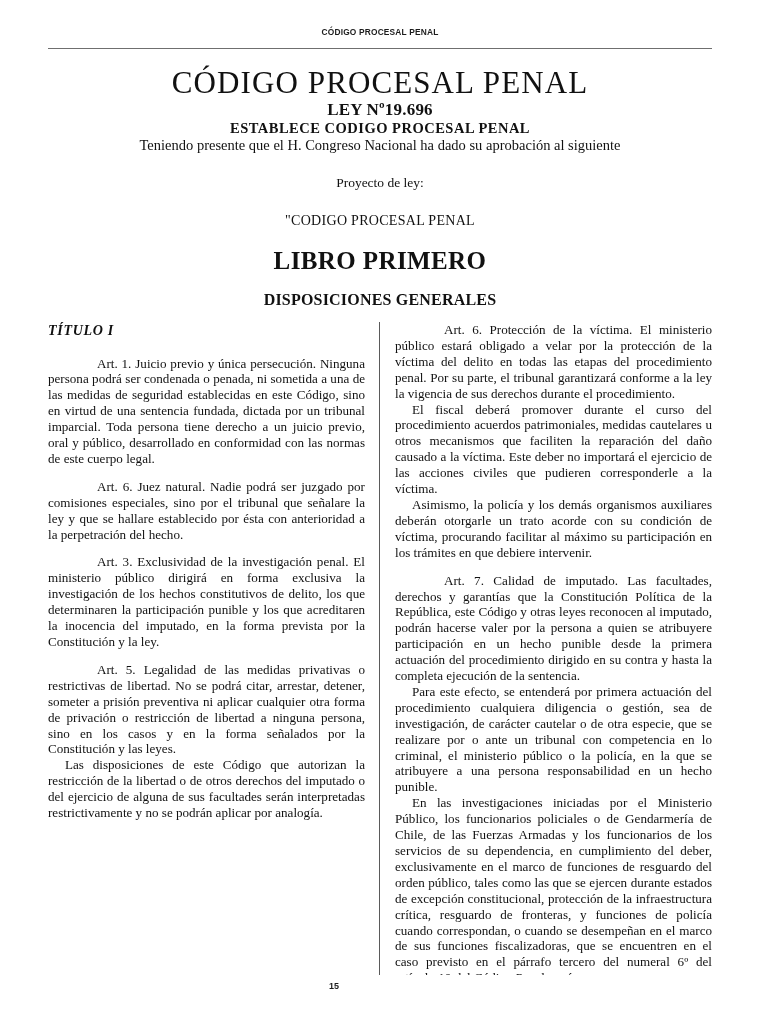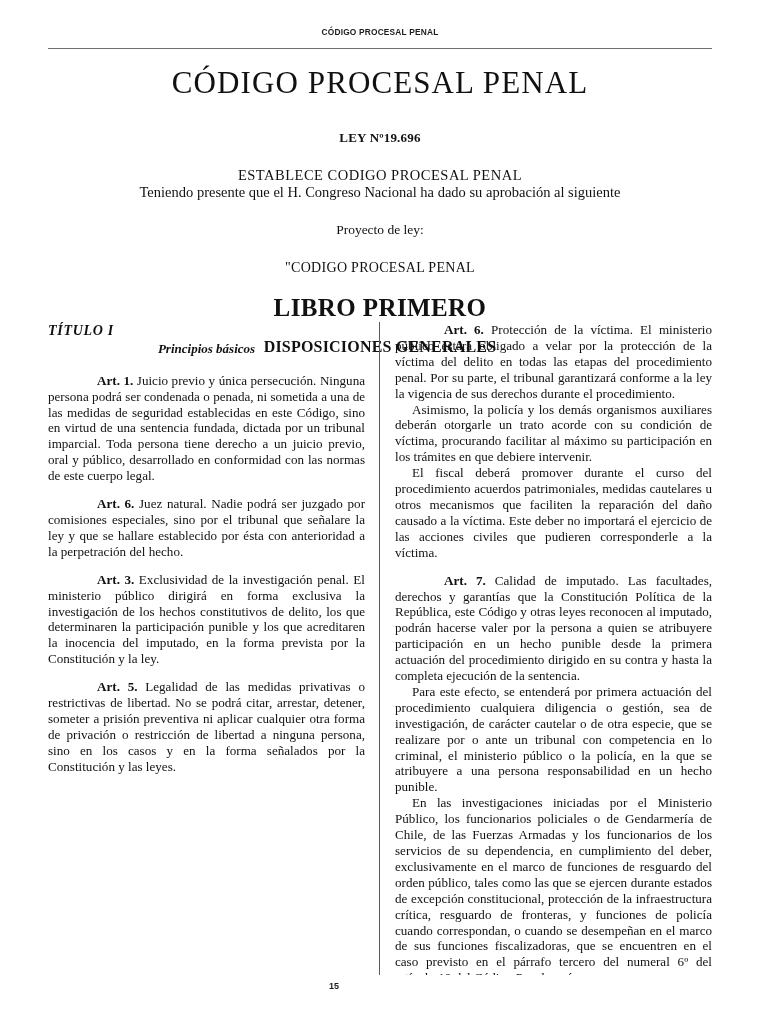--- a/index.html
+++ b/index.html
@@ -61,31 +61,29 @@
   .doc-title {
     font-size: 31px;
     font-weight: 400;
     letter-spacing: 1.1px;
     line-height: 1.1;
     margin: 0 0 0 0;
     padding-top: 4px;
   }
 
   .law-number {
-    font-size: 13px;
+    font-size: 17px;
     font-weight: 700;
     letter-spacing: 0.2px;
-    margin-top: 30px;
   }
 
   .establece {
     font-size: 14.5px;
-    font-weight: 400;
+    font-weight: 700;
     letter-spacing: 0.5px;
-    margin-top: 21px;
   }
 
   .teniendo {
     font-size: 14.5px;
     font-weight: 400;
   }
 
   .proyecto {
     font-size: 13.5px;
     font-weight: 400;
@@ -168,21 +166,21 @@
     text-indent: 17px;
     hyphens: none;
   }
   p.art.cont {
     text-indent: 17px;
   }
   p.art.spaced {
     margin-top: 12px;
   }
   .art-label {
-    font-weight: 700;
+    font-weight: 400;
     padding-left: 32px;
   }
   .art-rubric {
     font-weight: 400;
   }
 </style>
 </head>
 <body>
 
 <div class="page">
@@ -201,34 +199,34 @@
     <div class="libro">LIBRO PRIMERO</div>
     <div class="disposiciones">DISPOSICIONES GENERALES</div>
   </div>
 
   <div class="columns">
 
     <div class="col-divider"></div>
 
     <div class="col col-left">
       <div class="titulo">TÍTULO I</div>
-      <div class="titulo-sub">Principios básicos</div>
       <div id="left-articles">
           <p class="art spaced" style="margin-top: 16px;"><span class="art-label">Art. 1.</span><span class="art-rubric"> Juicio previo y única persecución.</span> Ninguna persona podrá ser condenada o penada, ni sometida a una de las medidas de seguridad establecidas en este Código, sino en virtud de una sentencia fundada, dictada por un tribunal imparcial. Toda persona tiene derecho a un juicio previo, oral y público, desarrollado en conformidad con las normas de este cuerpo legal.</p>
           <p class="art spaced"><span class="art-label">Art. 6.</span><span class="art-rubric"> Juez natural.</span> Nadie podrá ser juzgado por comisiones especiales, sino por el tribunal que señalare la ley y que se hallare establecido por ésta con anterioridad a la perpetración del hecho.</p>
           <p class="art spaced"><span class="art-label">Art. 3.</span><span class="art-rubric"> Exclusividad de la investigación penal.</span> El ministerio público dirigirá en forma exclusiva la investigación de los hechos constitutivos de delito, los que determinaren la participación punible y los que acreditaren la inocencia del imputado, en la forma prevista por la Constitución y la ley.</p>
           <p class="art spaced"><span class="art-label">Art. 5.</span><span class="art-rubric"> Legalidad de las medidas privativas o restrictivas de libertad.</span> No se podrá citar, arrestar, detener, someter a prisión preventiva ni aplicar cualquier otra forma de privación o restricción de libertad a ninguna persona, sino en los casos y en la forma señalados por la Constitución y las leyes.</p>
+          <p class="art cont">Las disposiciones de este Código que autorizan la restricción de la libertad o de otros derechos del imputado o del ejercicio de alguna de sus facultades serán interpretadas restrictivamente y no se podrán aplicar por analogía.</p>
         </div>
     </div>
 
     <div class="col col-right">
       <div id="right-articles">
           <p class="art spaced" style="margin-top: 0px;"><span class="art-label">Art. 6.</span><span class="art-rubric"> Protección de la víctima.</span> El ministerio público estará obligado a velar por la protección de la víctima del delito en todas las etapas del procedimiento penal. Por su parte, el tribunal garantizará conforme a la ley la vigencia de sus derechos durante el procedimiento.</p>
+          <p class="art cont">El fiscal deberá promover durante el curso del procedimiento acuerdos patrimoniales, medidas cautelares u otros mecanismos que faciliten la reparación del daño causado a la víctima. Este deber no importará el ejercicio de las acciones civiles que pudieren corresponderle a la víctima.</p>
           <p class="art cont">Asimismo, la policía y los demás organismos auxiliares deberán otorgarle un trato acorde con su condición de víctima, procurando facilitar al máximo su participación en los trámites en que debiere intervenir.</p>
-          <p class="art cont">El fiscal deberá promover durante el curso del procedimiento acuerdos patrimoniales, medidas cautelares u otros mecanismos que faciliten la reparación del daño causado a la víctima. Este deber no importará el ejercicio de las acciones civiles que pudieren corresponderle a la víctima.</p>
           <p class="art spaced"><span class="art-label">Art. 7.</span><span class="art-rubric"> Calidad de imputado.</span> Las facultades, derechos y garantías que la Constitución Política de la República, este Código y otras leyes reconocen al imputado, podrán hacerse valer por la persona a quien se atribuyere participación en un hecho punible desde la primera actuación del procedimiento dirigido en su contra y hasta la completa ejecución de la sentencia.</p>
           <p class="art cont">Para este efecto, se entenderá por primera actuación del procedimiento cualquiera diligencia o gestión, sea de investigación, de carácter cautelar o de otra especie, que se realizare por o ante un tribunal con competencia en lo criminal, el ministerio público o la policía, en la que se atribuyere a una persona responsabilidad en un hecho punible.</p>
           <p class="art cont">En las investigaciones iniciadas por el Ministerio Público, los funcionarios policiales o de Gendarmería de Chile, de las Fuerzas Armadas y los funcionarios de los servicios de su dependencia, en cumplimiento del deber, exclusivamente en el marco de funciones de resguardo del orden público, tales como las que se ejercen durante estados de excepción constitucional, protección de la infraestructura crítica, resguardo de fronteras, y funciones de policía cuando correspondan, o cuando se desempeñan en el marco de sus funciones fiscalizadoras, que se encuentren en el caso previsto en el párrafo tercero del numeral 6º del artículo 10 del Código Penal, serán</p>
         </div>
     </div>
 
   </div>
 
   <div style="position:absolute;bottom:22px;left:0;width:668px;text-align:center;font-family:'Liberation Sans','DejaVu Sans',sans-serif;font-size:9px;font-weight:700;color:#1b1b1b;">15</div>
 

